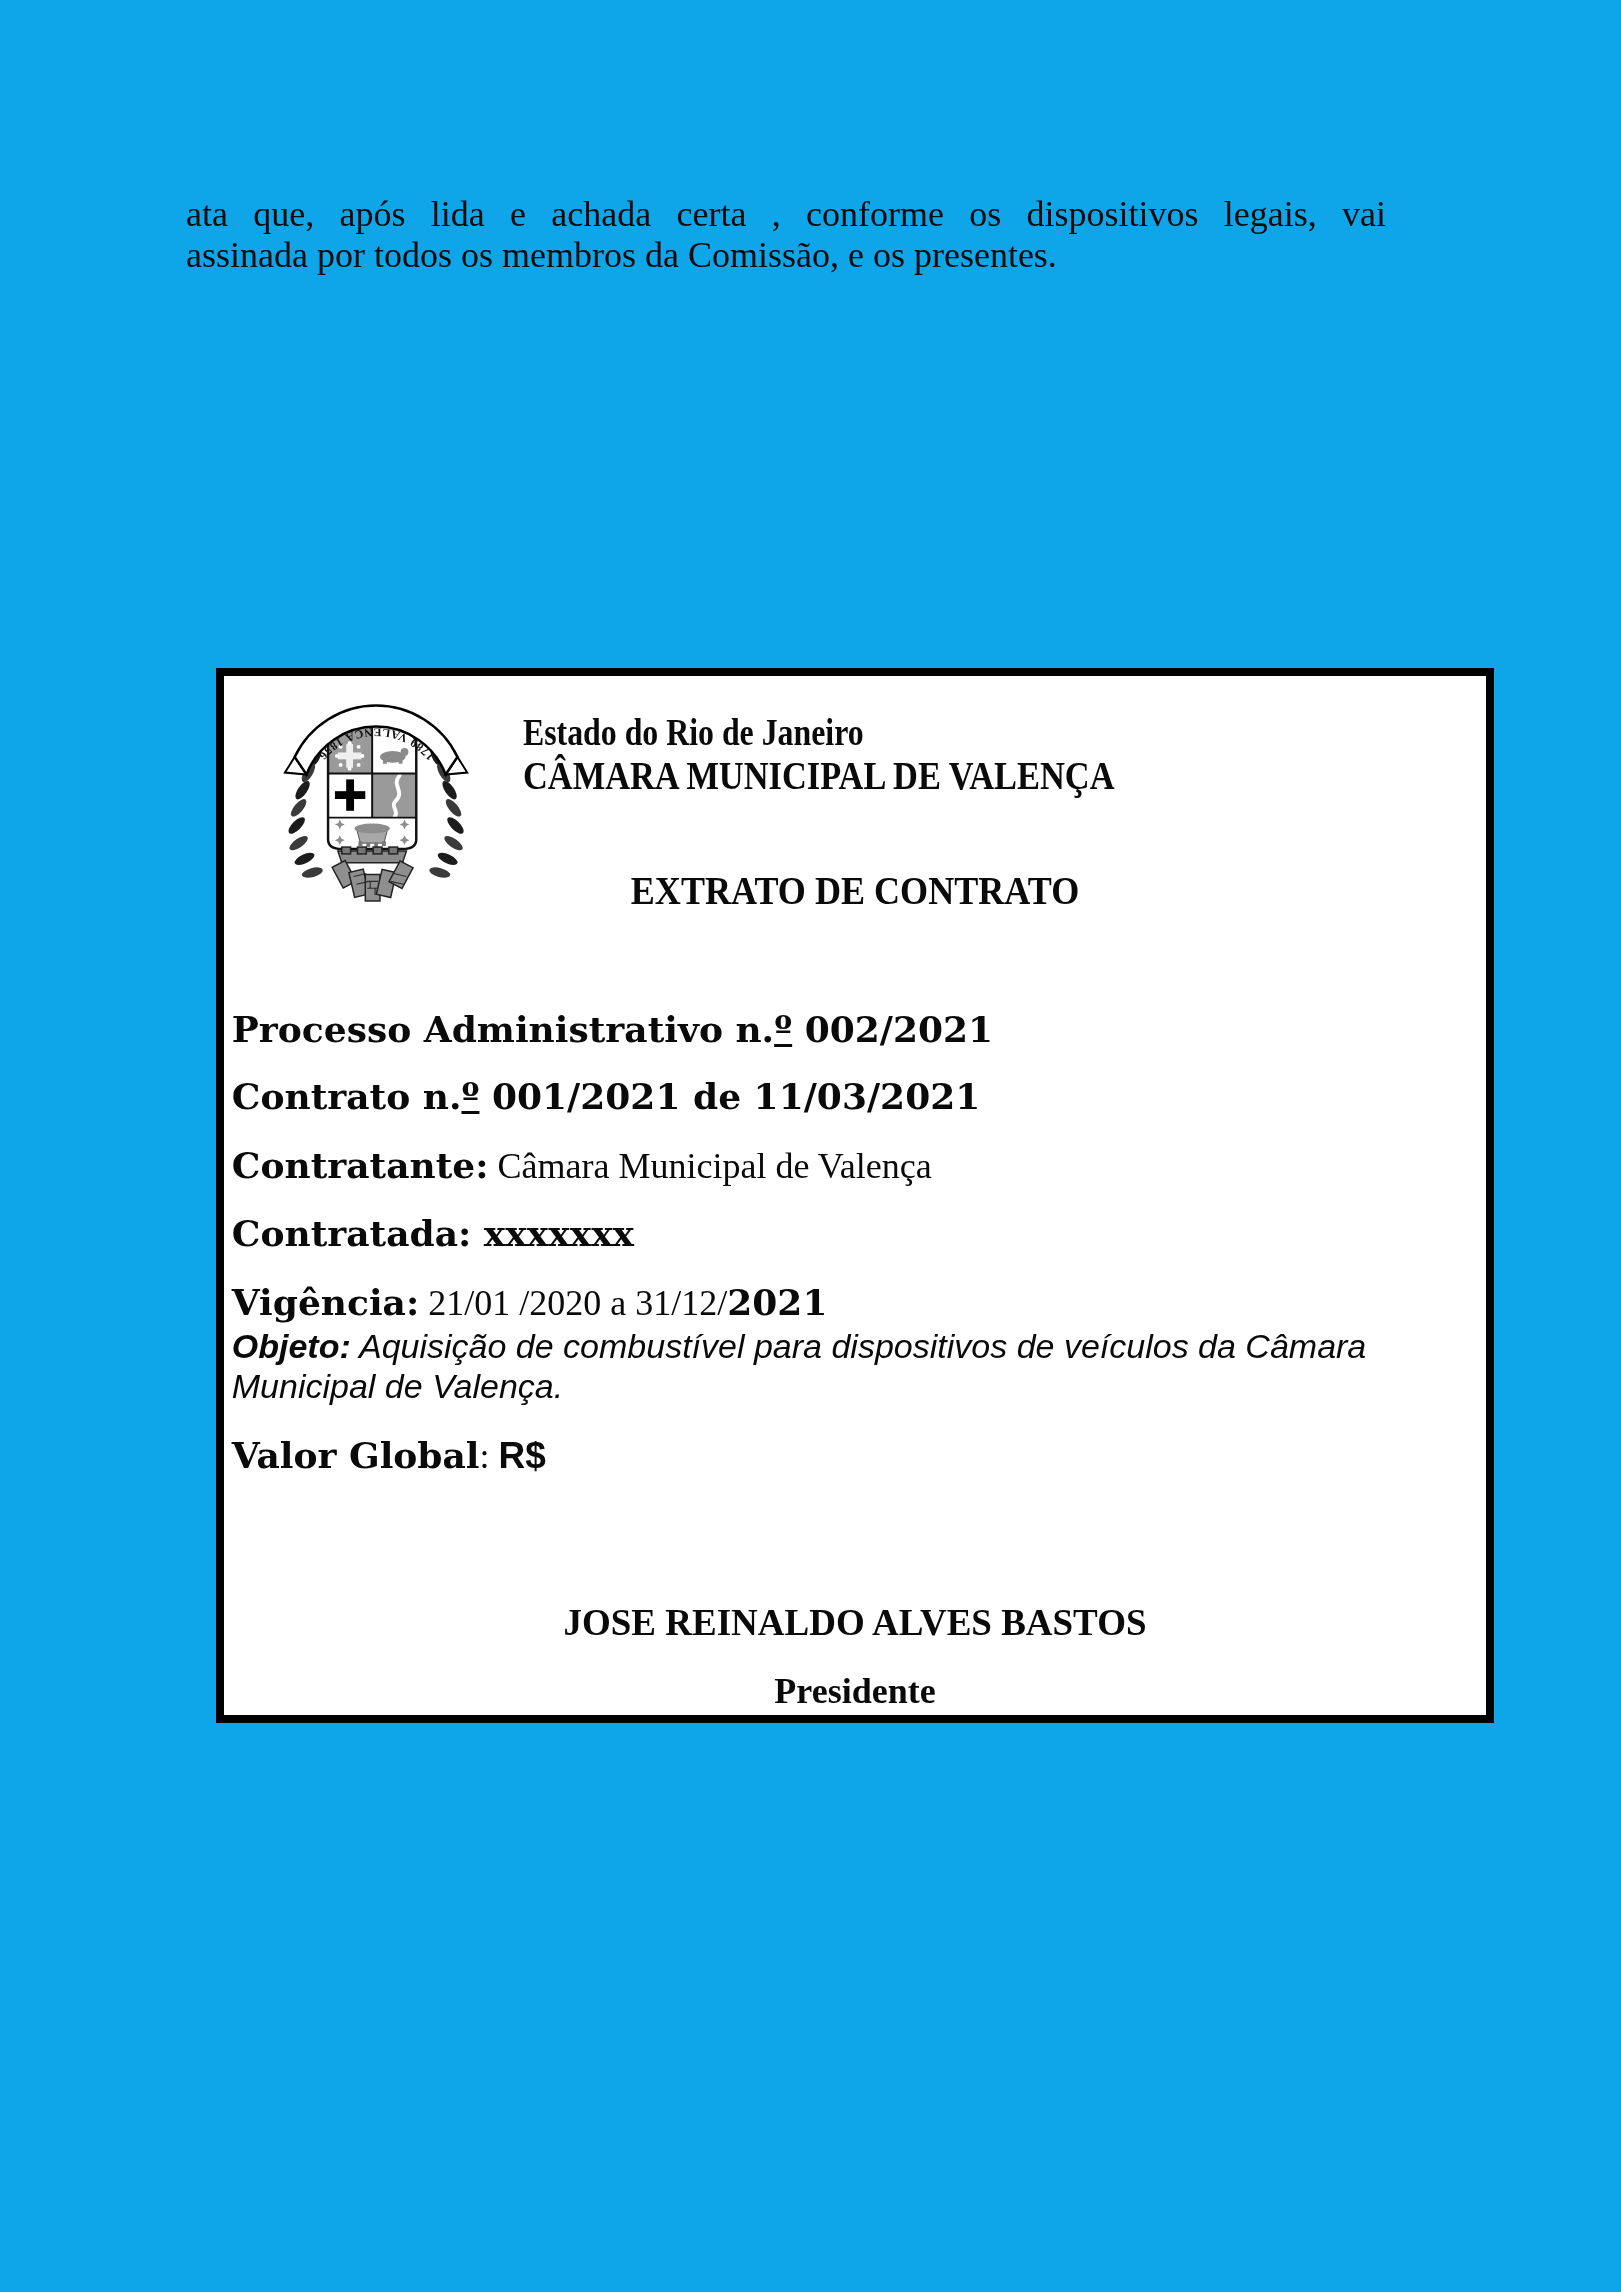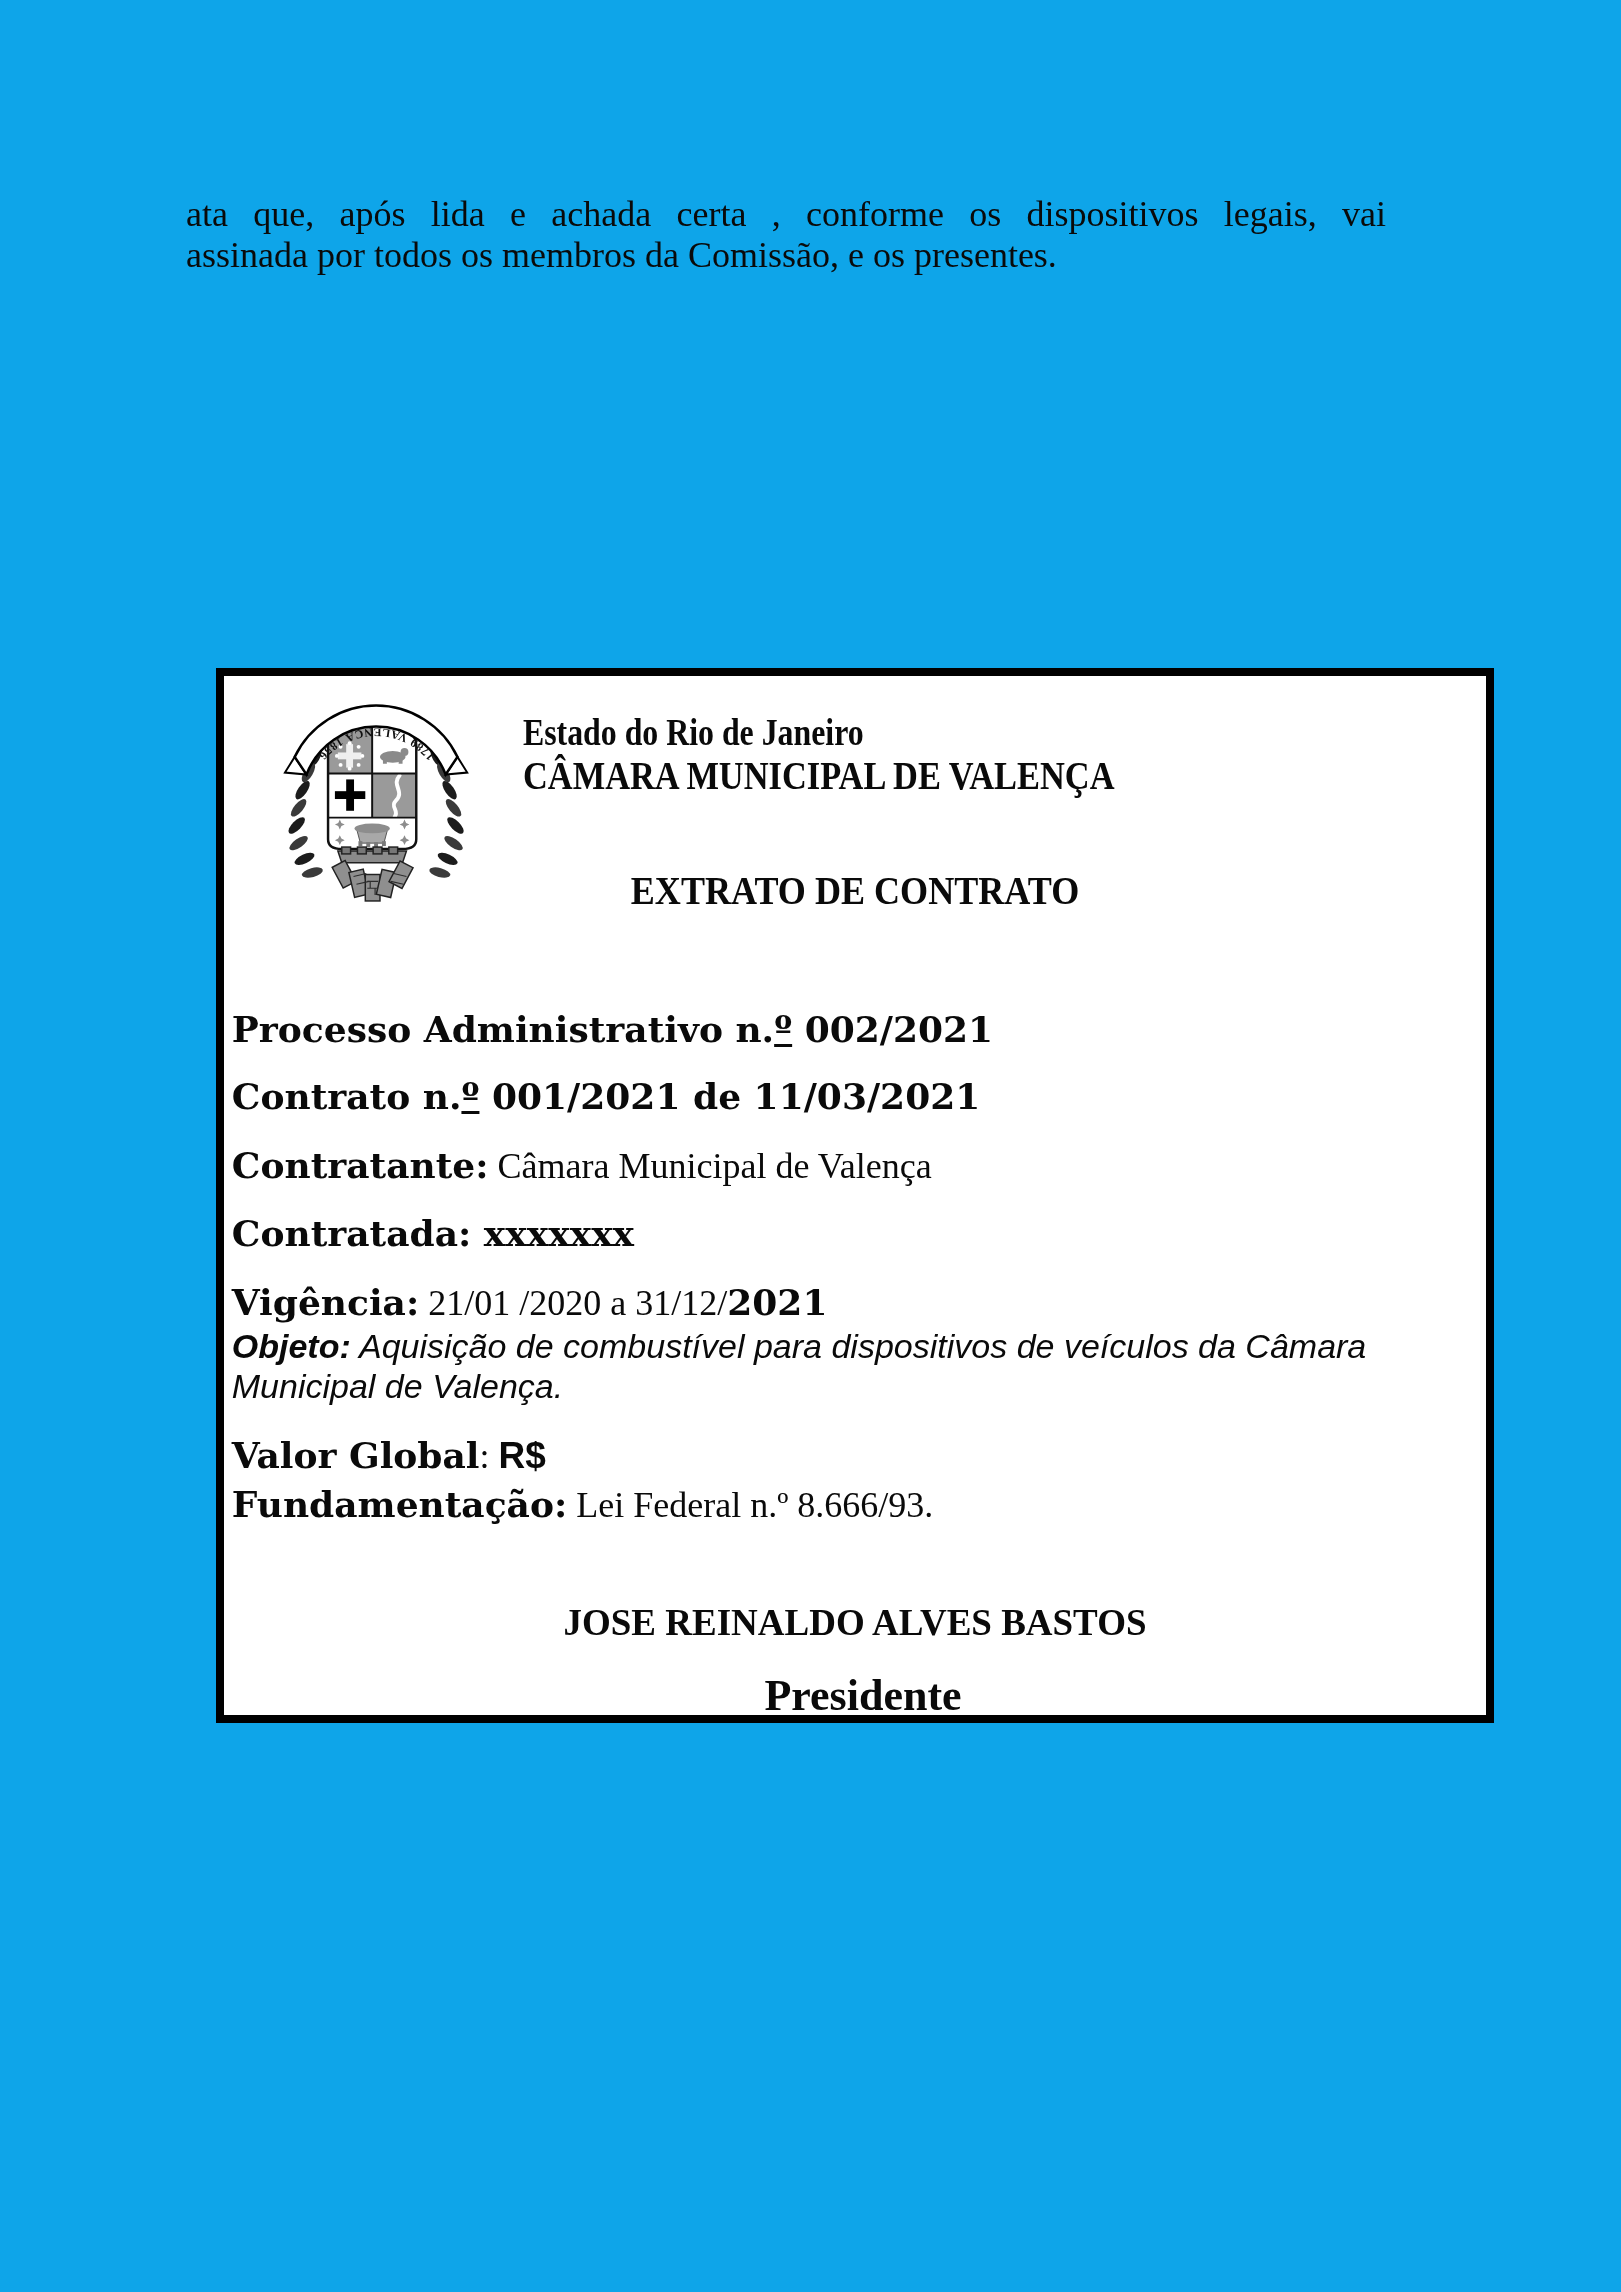--- a/index.html
+++ b/index.html
@@ -74,21 +74,21 @@
     font-weight:bold;font-size:37px;
   }
   .f-fundamentacao{top:807px;}
 
   .sig-name{
     left:0;top:925px;width:100%;text-align:center;
     font-weight:bold;font-size:37px;color:#0a0a0a;white-space:nowrap;
   }
   .sig-role{
     left:0;top:994px;width:100%;text-align:center;
-    font-weight:bold;font-size:44px;color:#0a0a0a;white-space:nowrap;padding-left:8px;
+    font-weight:bold;font-size:36px;color:#0a0a0a;white-space:nowrap;
   }
 </style>
 </head>
 <body>
 
 <div class="page">
 
   <div class="intro">
     <div class="l1">ata que, após lida e achada certa ,  conforme os dispositivos legais, vai</div>
     <div class="l2">assinada por todos os membros da Comissão, e os presentes.</div>
@@ -230,20 +230,19 @@
 
     <div class="field f-vigencia"><span class="lbl">Vigência:</span><span class="val"> 21/01 /2020 a 31/12/</span><span class="valb">2021</span></div>
 
     <div class="field f-objeto">
       <div><span class="lbl">Objeto:</span><span>  Aquisição de combustível para dispositivos de veículos da Câmara</span></div>
       <div>Municipal de Valença.</div>
     </div>
 
     <div class="field f-valor"><span class="lbl">Valor Global</span><span class="val">: </span><span class="currency">R$</span></div>
 
-    <div class="field f-fundamentacao"><span class="lbl">Fundamentação:</span><span class="val"> Lei Federal n.º 8.666/93.</span></div>
 
     <div class="sig-name">JOSE REINALDO ALVES BASTOS</div>
     <div class="sig-role">Presidente</div>
 
   </div>
 </div>
 
 
 </body></html>

